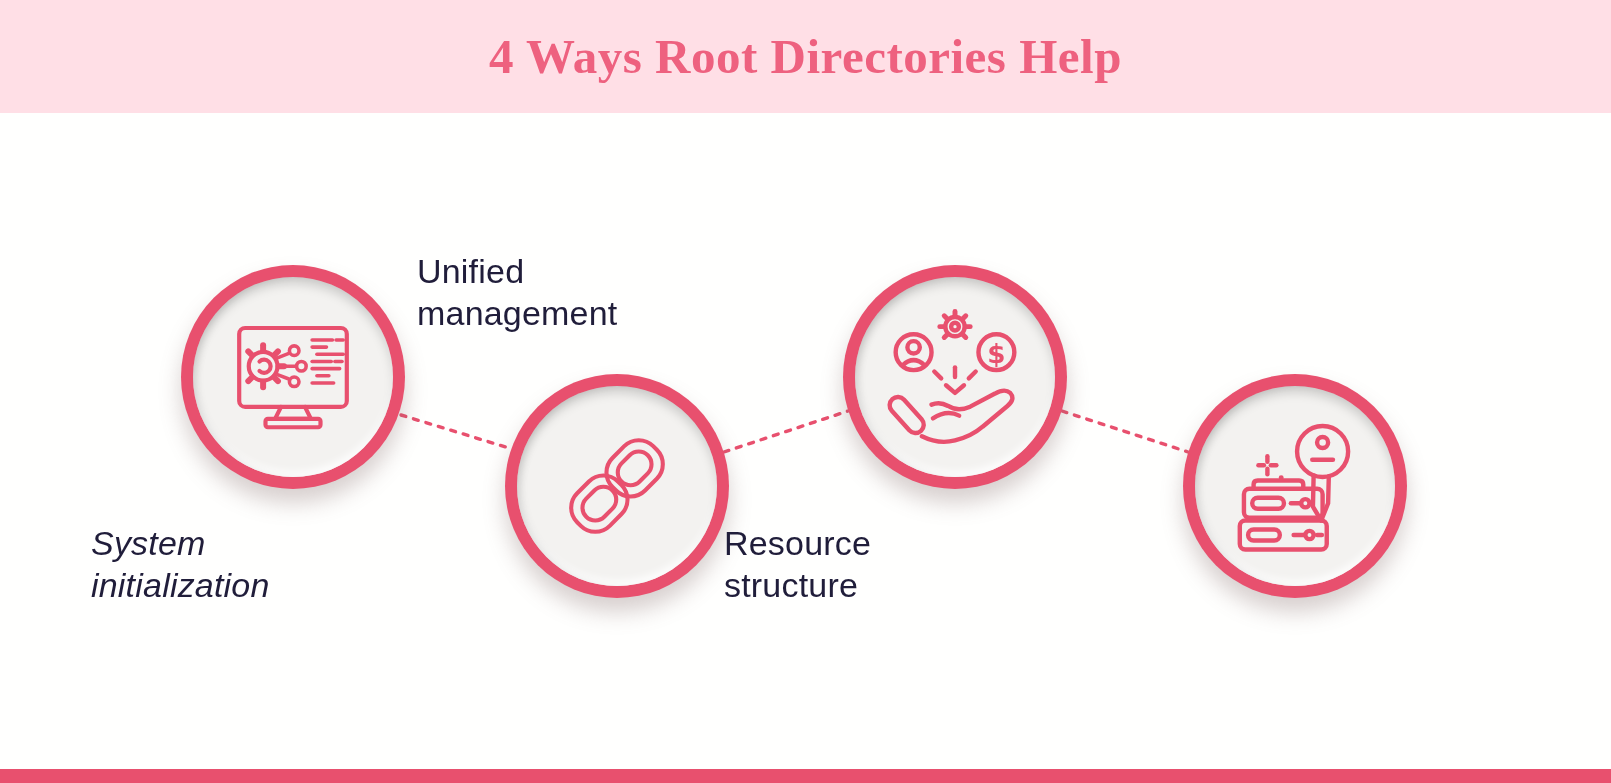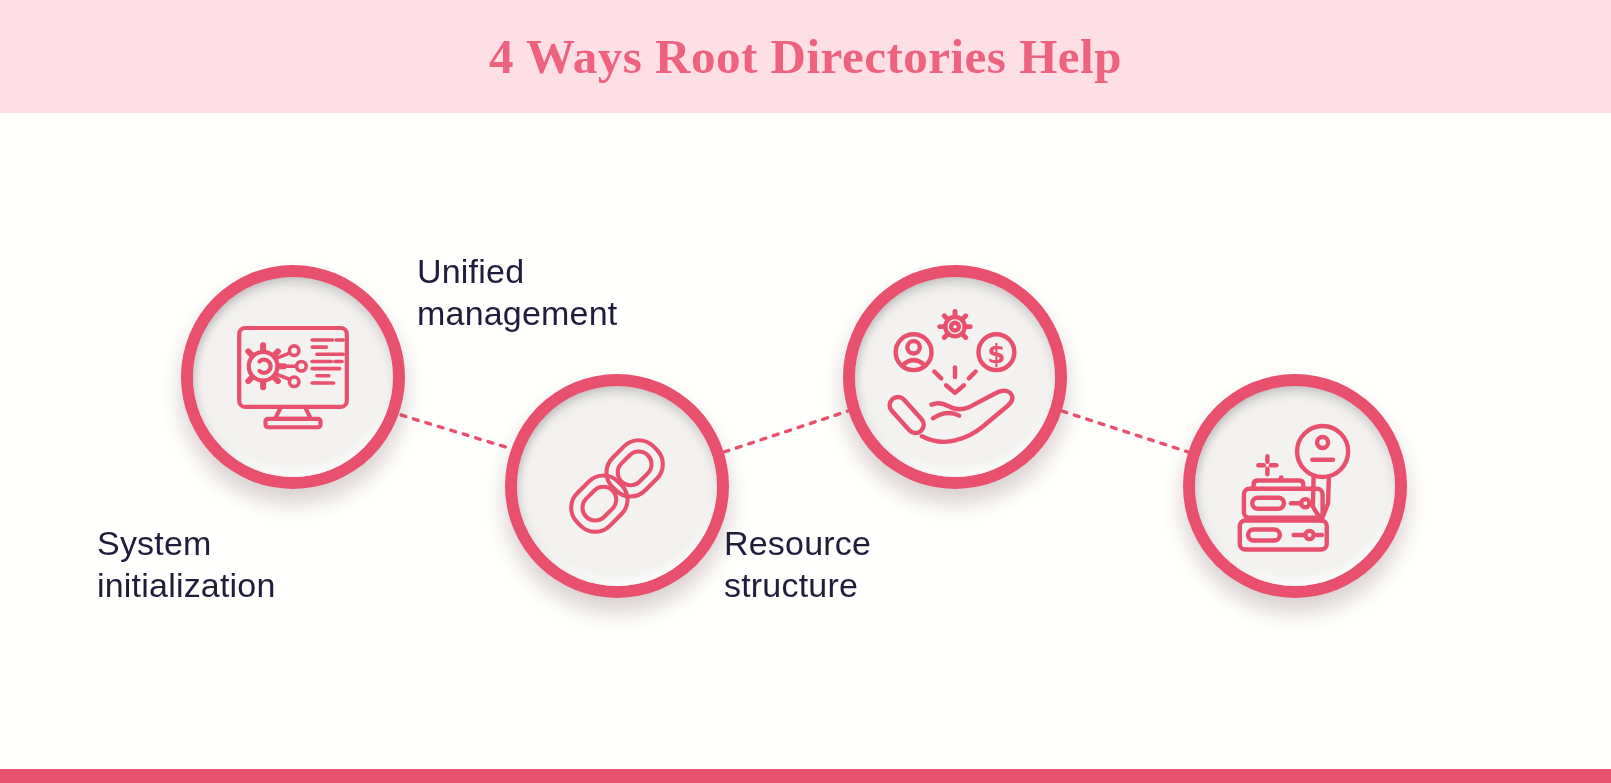--- a/index.html
+++ b/index.html
@@ -78,21 +78,21 @@
     position: absolute;
     left: 0; right: 0; bottom: 0;
     height: 14px;
     background: var(--bar-color, #e8506e);
   }
   
   .c1 { left: 181px; top: 265px; }
   .c2 { left: 505px; top: 374px; }
   .c3 { left: 843px; top: 265px; }
   .c4 { left: 1183px; top: 374px; }
-  .l1 { left: 97px;  top: 522px; }
+  .l1 { left: 91px;  top: 522px; font-style: italic; }
   .l2 { left: 417px; top: 250px; }
   .l3 { left: 724px; top: 522px; }
   .l4 { left: 1073px; top: 250px; }
 </style>
 </head>
 <body style="--accent: #e8506e; --header-bg: #ffdfe6; --title-color: #ee617f; --label-color: #201d3a; --inner-fill: #f3f2f0; --body-bg: #fffffe; --bar-color: #e8506e;">
 
 <div class="canvas">
 
   <div class="header-band">

